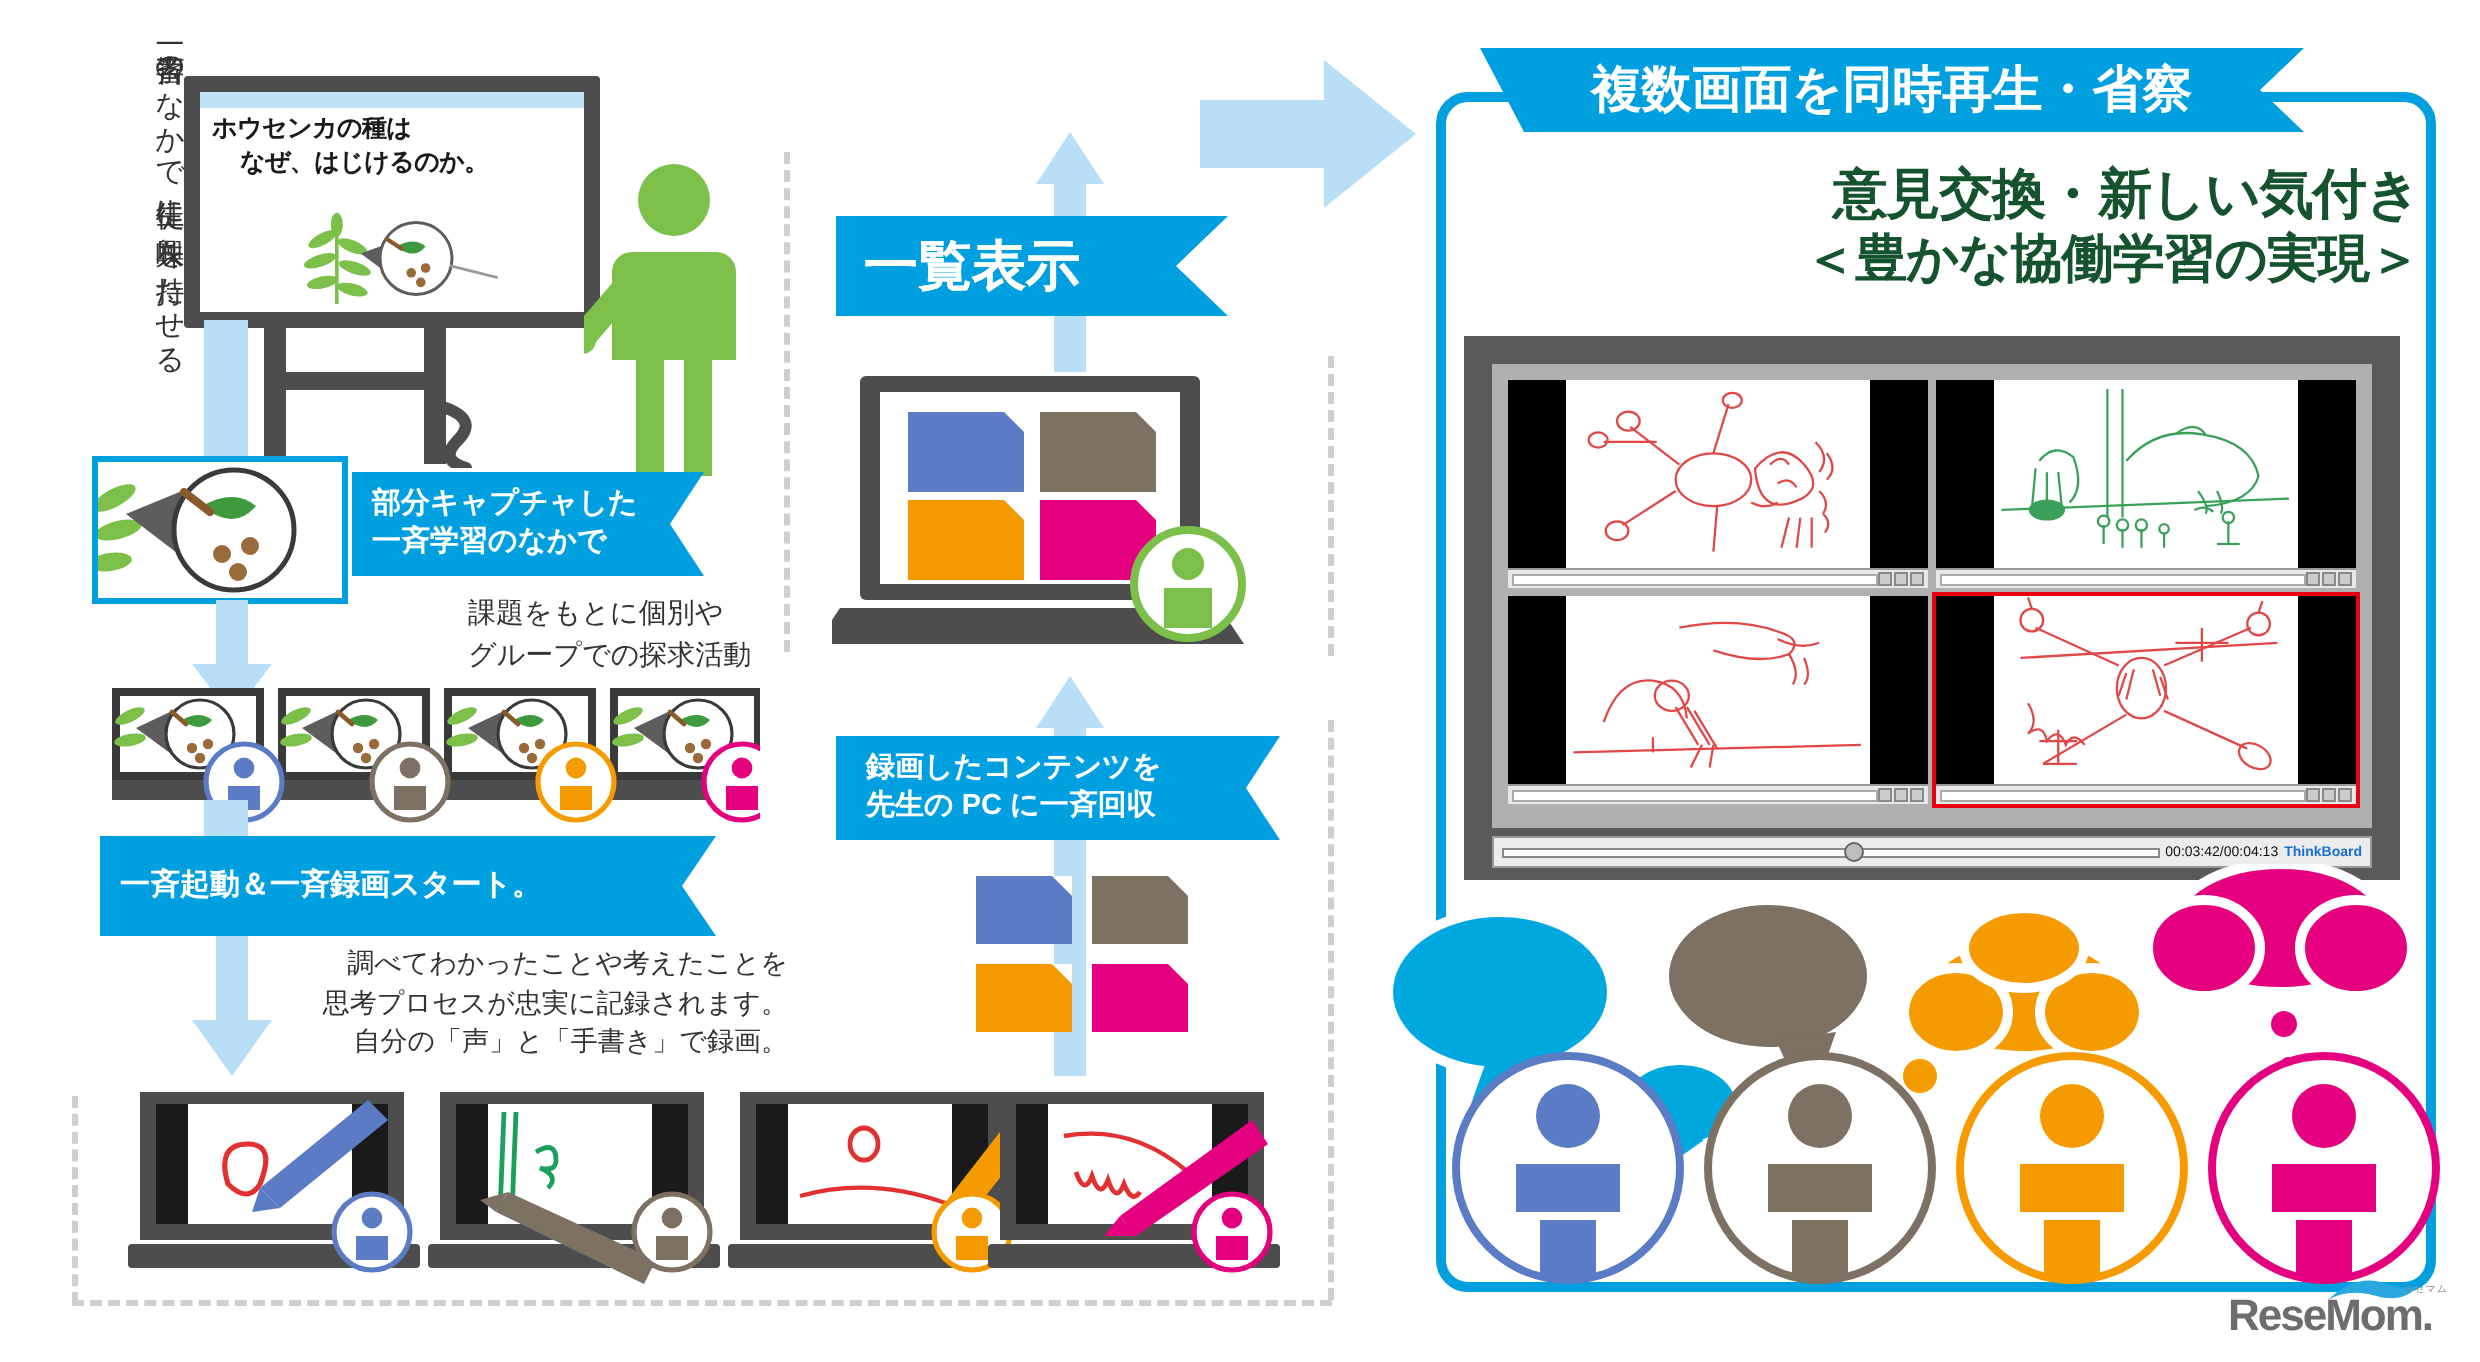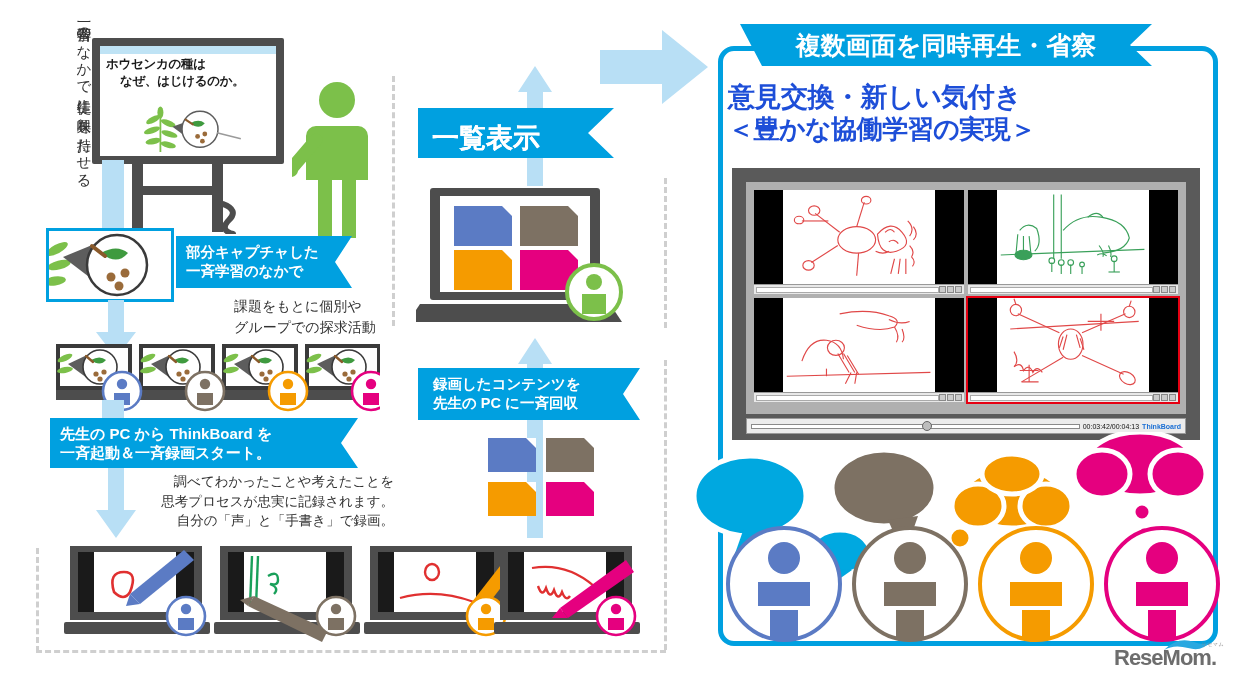--- a/index.html
+++ b/index.html
@@ -14,21 +14,21 @@
   #vert-caption{
     left:50px;top:14px;width:44px;height:216px;
     writing-mode:vertical-rl;text-orientation:upright;
     font-size:14.5px;line-height:1.45;letter-spacing:1px;
     color:#333;font-weight:400;
     display:flex;flex-direction:row;
   }
   #vert-caption span{white-space:nowrap;}
 
   
-  #whiteboard{left:92px;top:38px;width:192px;height:126px;
+  #whiteboard{left:92px;top:38px;width:208px;height:126px;
     background:#4d4d4d;border-radius:2px;box-sizing:border-box;padding:8px;}
   #wb-screen{width:100%;height:100%;background:#fff;position:relative;overflow:hidden;}
   #wb-topbar{position:absolute;left:0;top:0;width:100%;height:8px;background:#bfe3f5;}
   #wb-text{position:absolute;left:6px;top:10px;right:4px;
     font-size:12.5px;font-weight:700;line-height:1.35;color:#1a1a1a;letter-spacing:-0.3px;}
   #wb-text .l2{padding-left:14px;display:block;}
   .wb-legs{left:92px;top:164px;width:192px;height:70px;}
 
   
   #teacher{left:292px;top:80px;width:86px;height:160px;}
@@ -43,21 +43,21 @@
     display:flex;align-items:center;
     clip-path:polygon(0 0,100% 0,calc(100% - 17px) 50%,100% 100%,0 100%);
     padding:4px 28px 4px 10px;box-sizing:border-box;line-height:1.28;
     letter-spacing:0px;
   }
   #ribbon-capture{left:176px;top:236px;width:176px;height:52px;font-size:14.5px;}
   #ribbon-thinkboard{left:50px;top:418px;width:308px;height:50px;font-size:15px;text-align:left;}
   #ribbon-collect{left:418px;top:368px;width:222px;height:52px;font-size:14.5px;padding-left:15px;}
   #ribbon-list{left:418px;top:108px;width:196px;height:50px;font-size:27px;
     justify-content:flex-start;padding:2px 34px 2px 14px;
-    clip-path:polygon(0 0,100% 0,calc(100% - 26px) 50%,100% 100%,0 100%);align-items:flex-end;}
+    clip-path:polygon(0 0,100% 0,calc(100% - 26px) 50%,100% 100%,0 100%);}
   #ribbon-list .txt{ -webkit-text-stroke:0; text-shadow:0 0 0 #fff;font-weight:700;}
   #ribbon-multi{left:740px;top:24px;width:412px;height:42px;font-size:25px;
     justify-content:center;padding:0 10px;
     clip-path:polygon(0 0,100% 0,calc(100% - 22px) 50%,100% 100%,22px 100%);}
 
   
   .body-note{position:absolute;font-size:14px;line-height:1.5;color:#333;}
   #note-capture{left:192px;top:296px;width:190px;margin-left:42px;}
   #note-record{left:134px;top:472px;width:260px;font-size:13.5px;line-height:1.46;text-align:right;}
 
@@ -66,21 +66,21 @@
   .dashed-v{position:absolute;border-left:3px dashed #cfcfcf;}
   .dashed-h{position:absolute;border-top:3px dashed #cfcfcf;}
 
   
   #right-panel{
     left:718px;top:46px;width:500px;height:600px;
     border:5px solid #00a0e0;border-radius:16px;background:#fff;box-sizing:border-box;
   }
   #rp-heading{
     position:absolute;left:728px;top:82px;width:482px;
-    text-align:left;color:#1d4ed8;font-weight:700;
+    text-align:right;color:#14532d;font-weight:700;
     font-size:27px;line-height:1.18;letter-spacing:-0.5px;
   }
   #rp-heading .sub{font-size:26px;display:block;}
 
   
   #monitor{left:732px;top:168px;width:468px;height:272px;background:#5a5a5a;
     box-sizing:border-box;padding:14px 14px 0 14px;}
   #monitor-inner{width:100%;height:232px;background:#b0b0b0;box-sizing:border-box;
     padding:8px 8px 0 8px;position:relative;}
   .vcell{position:absolute;width:calc(50% - 10px);height:104px;background:#000;
@@ -289,21 +289,20 @@
     <path d="M307 25 h16 v12 h-16Z" fill="#e5007f"></path>
   </g>
 </svg>
 
 <svg class="abs arrow-down" style="left:96px;top:400px;width:34px;height:22px;" viewBox="0 0 34 22">
   <rect x="6" y="0" width="22" height="22" fill="#b8dff5"></rect>
 </svg>
 
 <div class="ribbon" id="ribbon-thinkboard">
   <div>
-    <div>先生の PC から ThinkBoard を</div>
     <div>一斉起動＆一斉録画スタート。</div>
   </div>
 </div>
 
 <div class="body-note" id="note-record">
   <div>調べてわかったことや考えたことを</div>
   <div>思考プロセスが忠実に記録されます。</div>
   <div>自分の「声」と「手書き」で録画。</div>
 </div>
 

